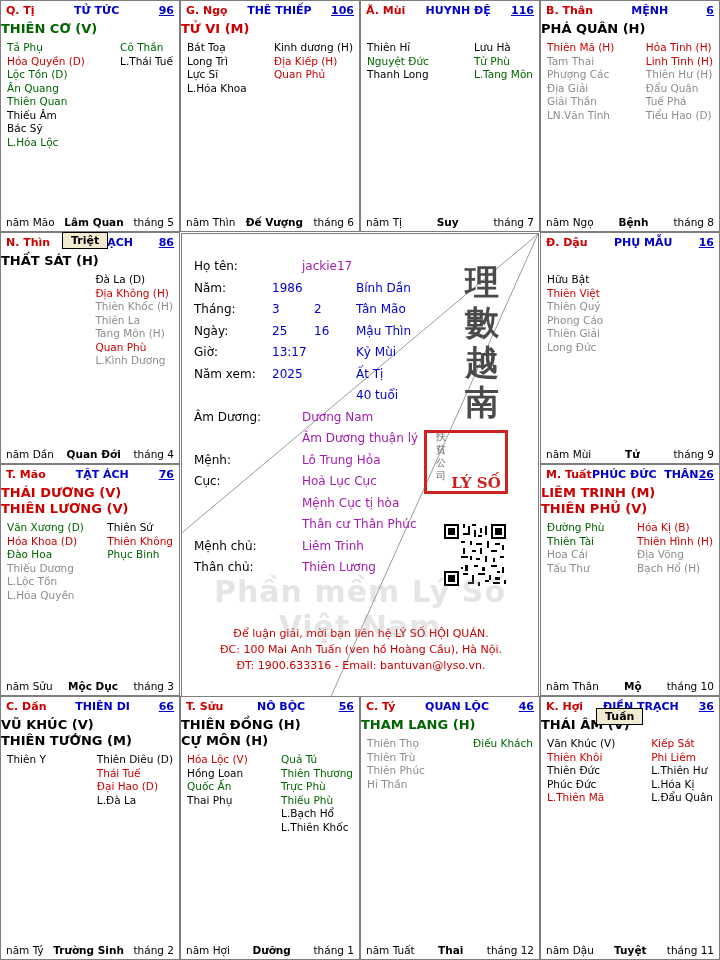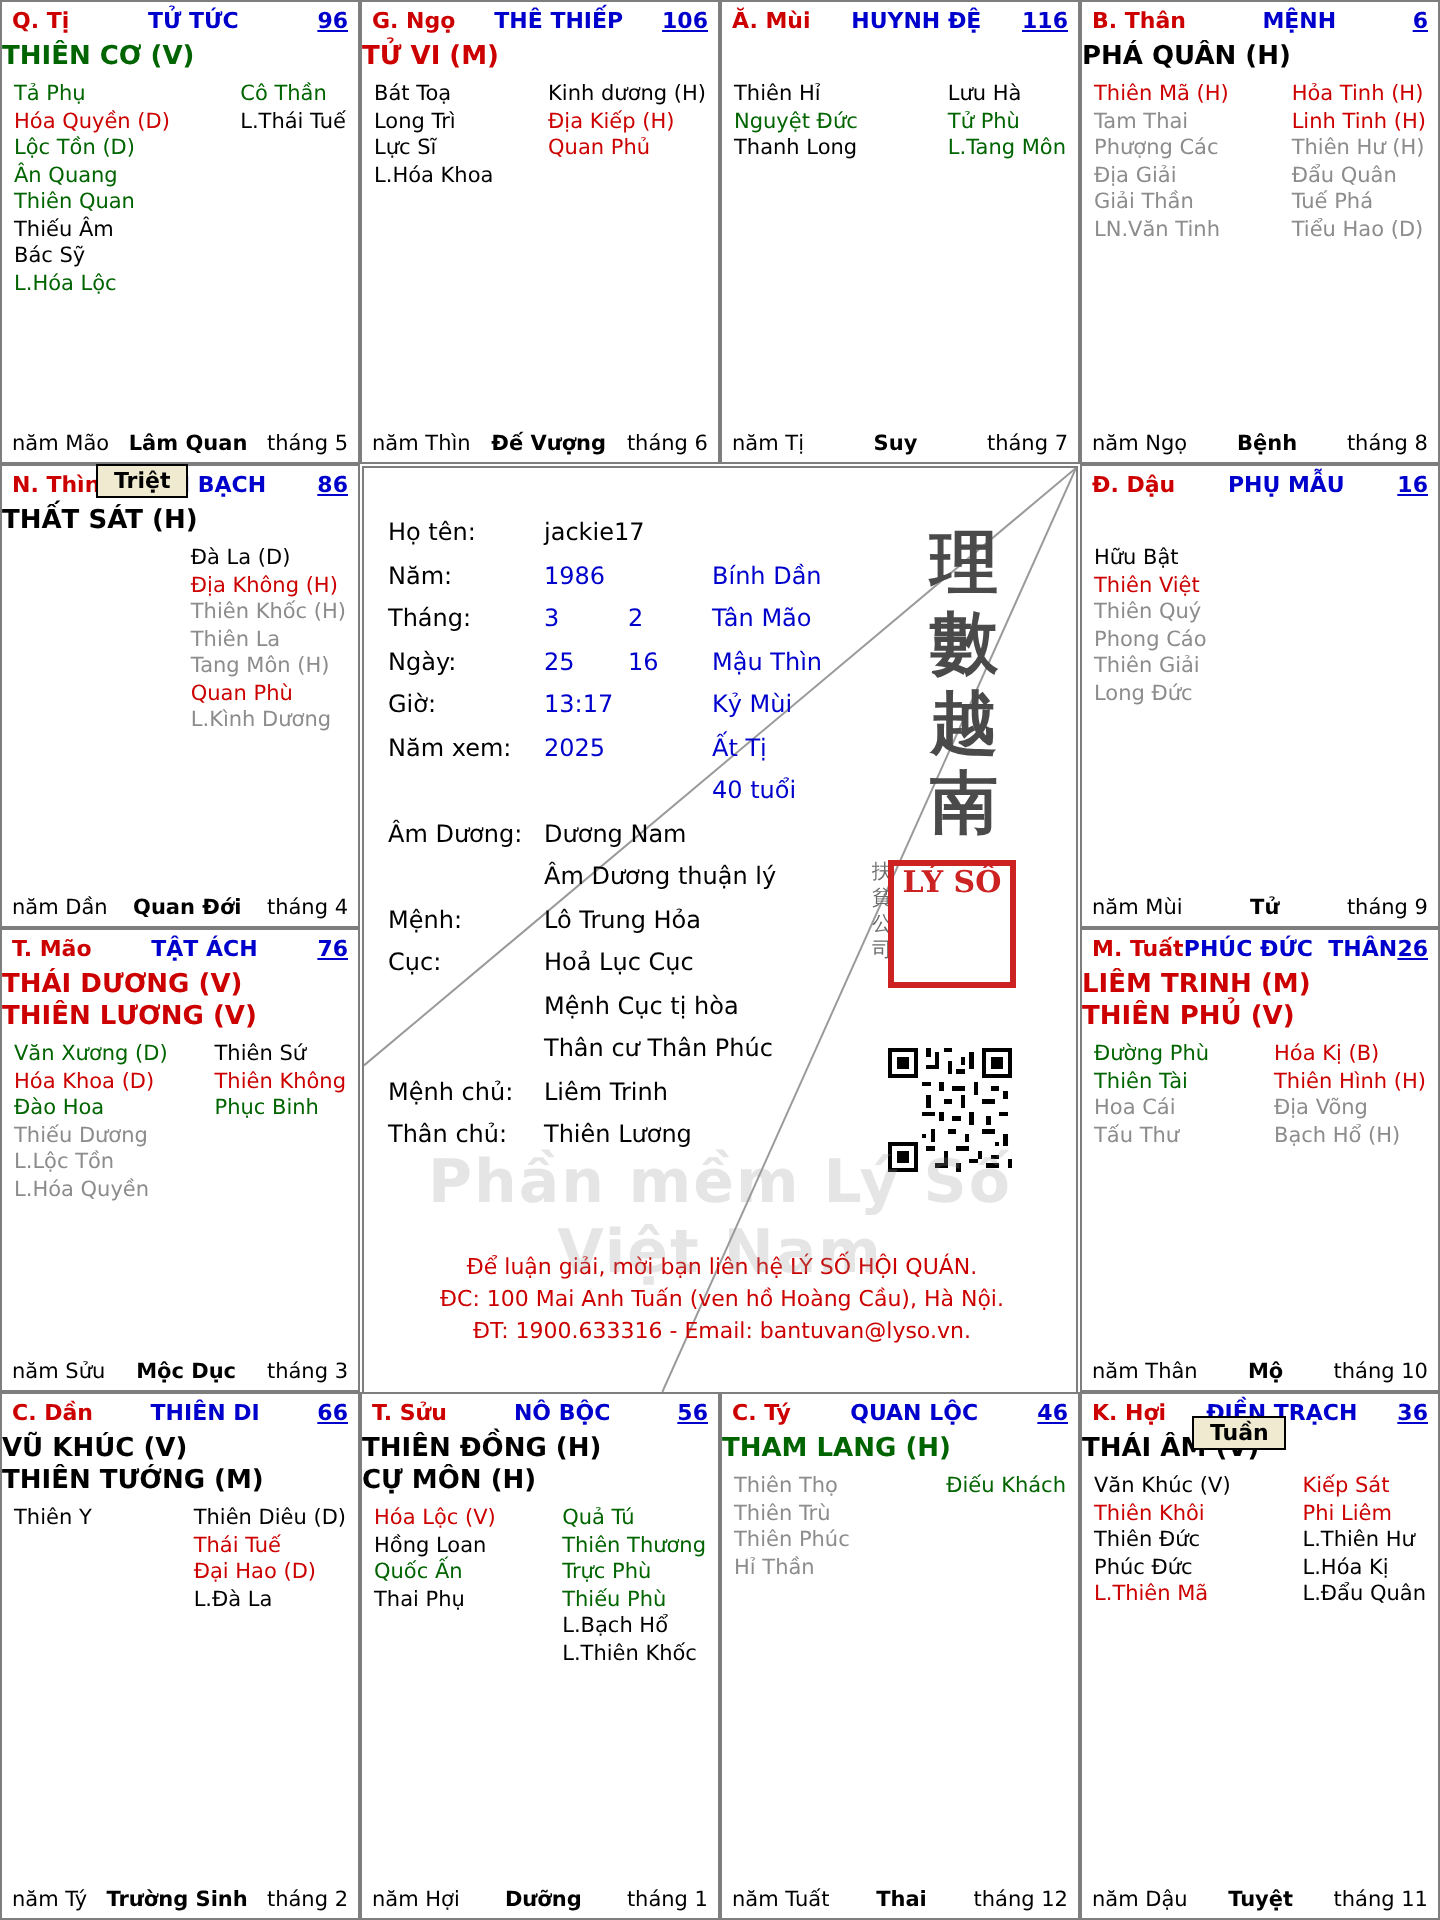--- a/index.html
+++ b/index.html
@@ -62,44 +62,45 @@
   }
   #center .diag{
     position:absolute;left:0;top:0;width:100%;height:100%;
   }
   .info{
     position:absolute;left:12px;top:22px;width:240px;
     font-size:12px;line-height:21.5px;
   }
   .irow{display:flex;}
   .ilabel{width:78px;color:#000;}
-  .ival{color:#000000;}
+  .ival{color:#a21caf;margin-left:30px;}
   .c1{width:42px;color:#0000cc;}
   .c2{width:42px;color:#0000cc;}
   .c3{color:#0000cc;}
   .contact{
     position:absolute;left:14px;bottom:22px;width:330px;
     color:#cc0000;font-size:11px;line-height:16px;text-align:center;
   }
   .bigchars{
     position:absolute;right:38px;top:28px;
     color:#4a4a4a;font-family:"DejaVu Serif","Liberation Serif",serif;
     font-size:34px;font-weight:bold;line-height:40px;text-align:center;
     letter-spacing:1px;
   }
   .sidechars{
     position:absolute;right:92px;top:196px;color:#6b6b6b;font-size:10px;
     line-height:13px;text-align:center;font-family:"DejaVu Serif","Liberation Serif",serif;
   }
   .stamp{
     position:absolute;right:30px;top:196px;width:58px;height:58px;
     border:3px solid #cc2222;color:#cc2222;font-size:15px;font-weight:bold;
-    display:flex;align-items:flex-start;justify-content:center;line-height:16px;
+    display:flex;align-items:flex-end;justify-content:center;line-height:16px;
     font-family:"DejaVu Serif","Liberation Serif",serif;
     text-align:center;
+    padding-left:20px;
   }
   .qr{
     position:absolute;right:32px;top:290px;width:62px;height:62px;
   }
   .watermark{
     position:absolute;left:0;bottom:52px;width:100%;text-align:center;
     font-size:30px;color:rgba(150,150,150,0.25);font-weight:bold;
     pointer-events:none;letter-spacing:1px;
   }
 </style>
@@ -617,14 +618,14 @@
   </svg>
 
   <div class="contact" id="contact">
       <div>Để luận giải, mời bạn liên hệ LÝ SỐ HỘI QUÁN.</div>
       <div>ĐC: 100 Mai Anh Tuấn (ven hồ Hoàng Cầu), Hà Nội.</div>
       <div>ĐT: 1900.633316 - Email: bantuvan@lyso.vn.</div>
     </div>
   <div class="watermark">Phần mềm Lý Số Việt Nam</div>
 </div>
 
-<div class="badge" style="left: 48px; top: 232px;">Triệt</div>
+<div class="badge" style="left: 62px; top: 232px;">Triệt</div>
 <div class="badge" style="left: 596px; top: 708px;">Tuần</div>
 
 </body></html>

